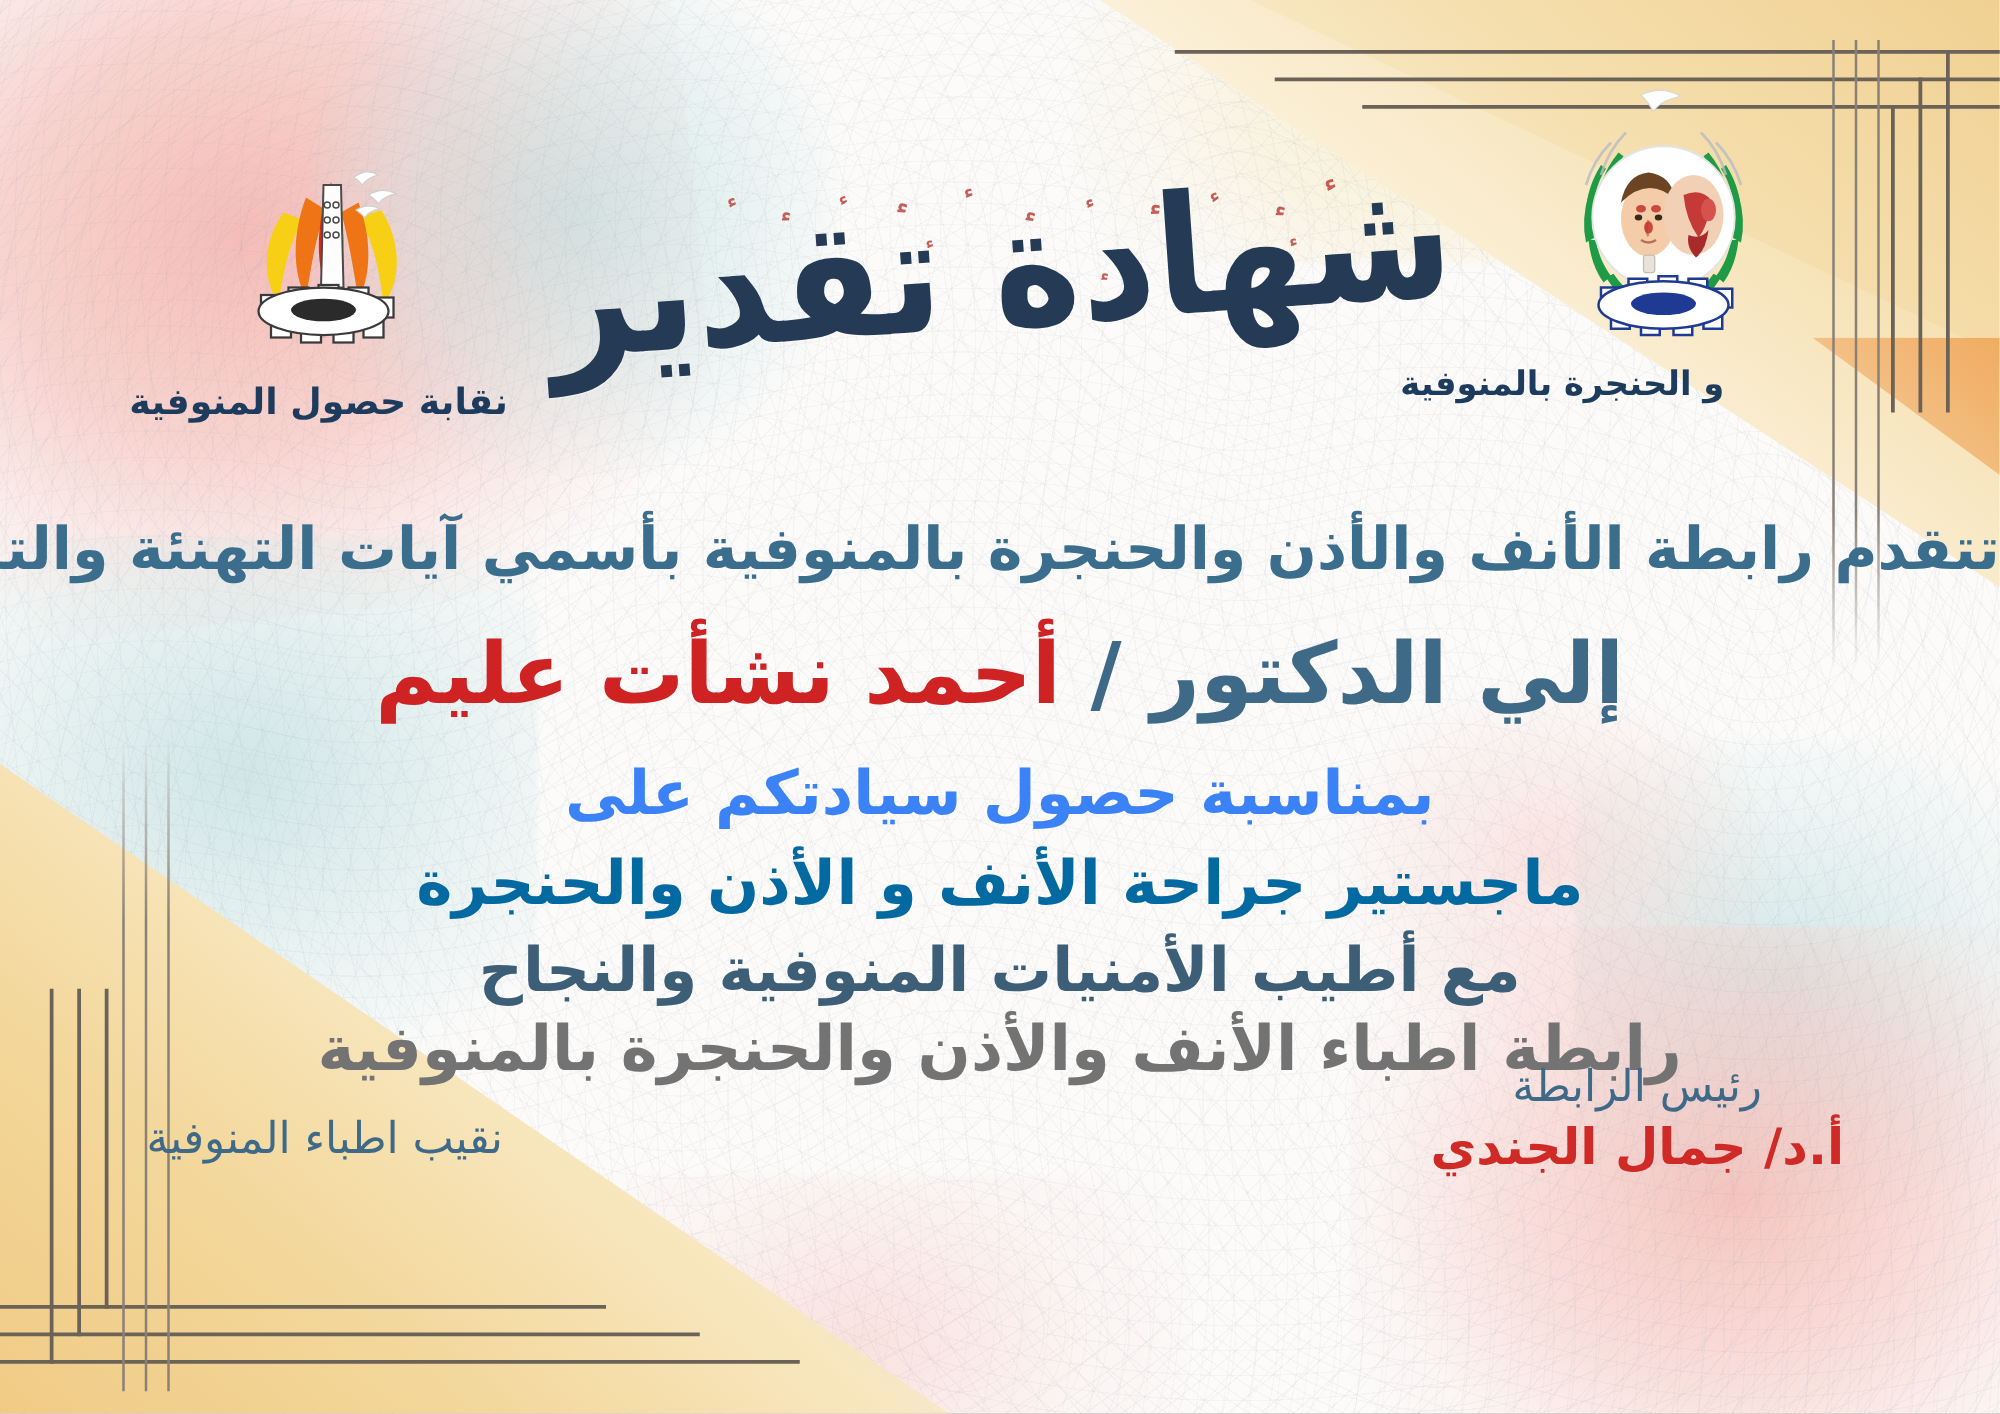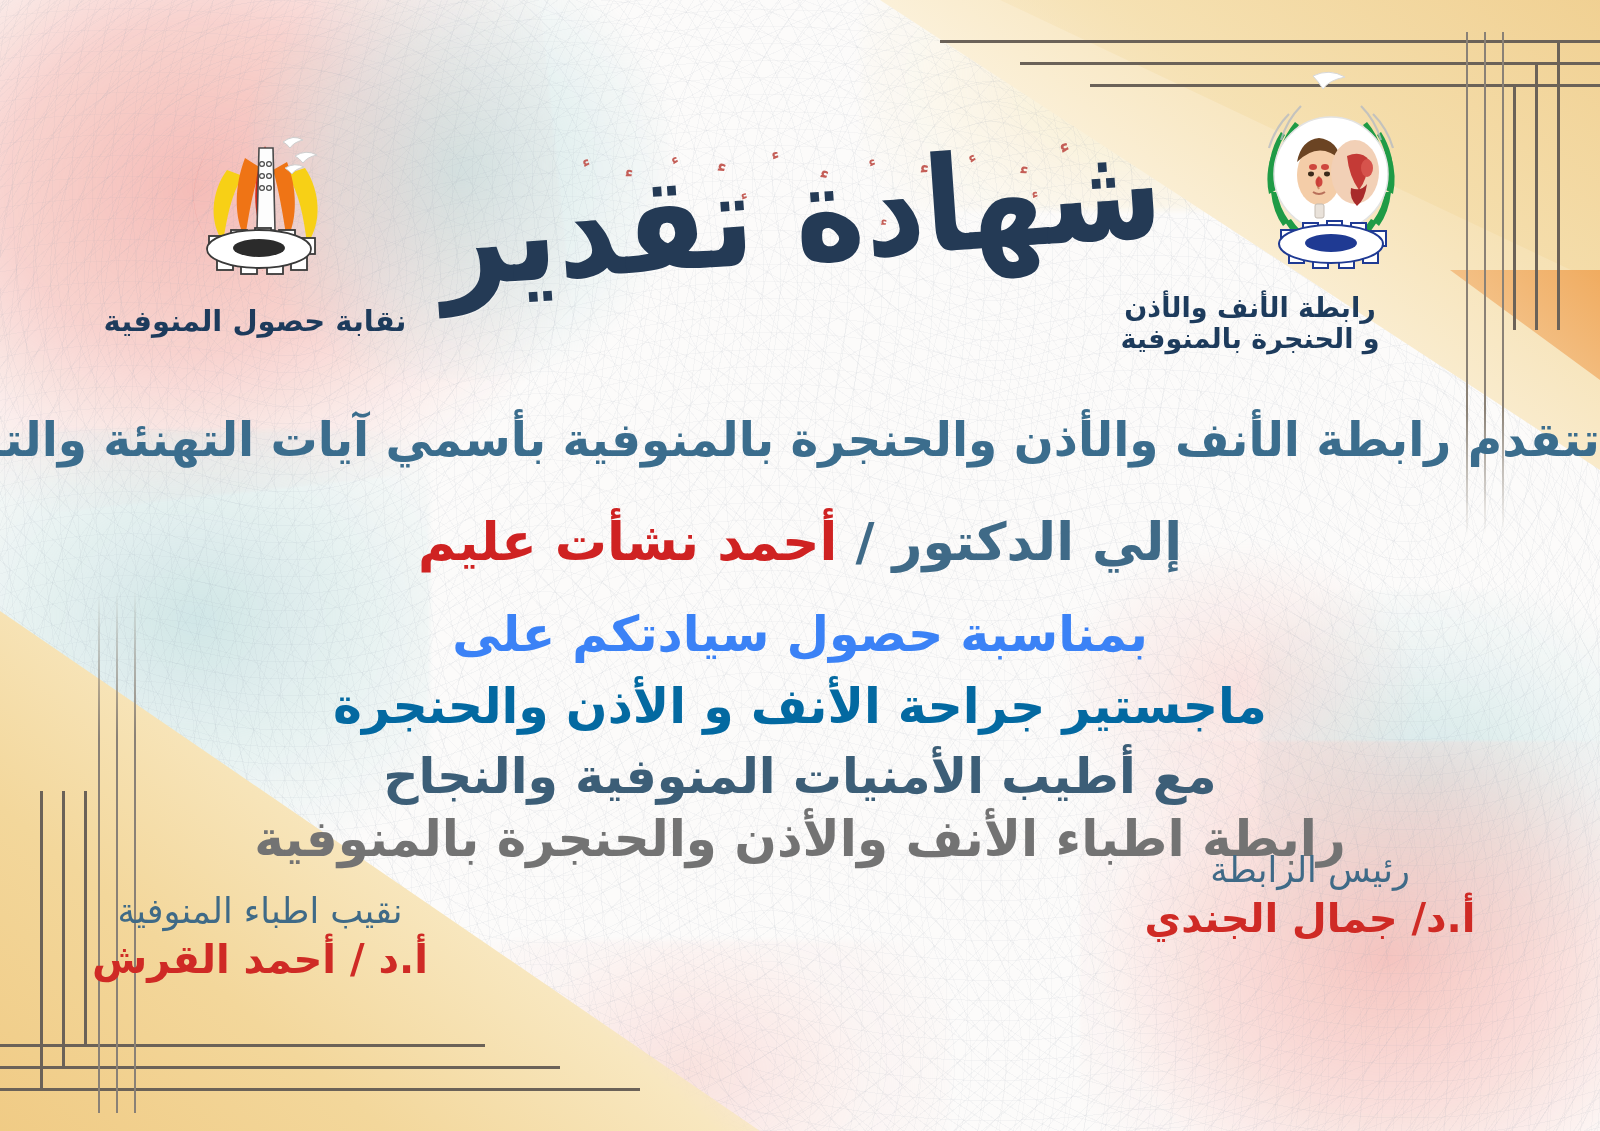--- a/index.html
+++ b/index.html
@@ -151,21 +151,21 @@
     pointer-events:none;
   }
   .fl{position:absolute;color:#c2564f;font-weight:bold;}
 
   
   .body-line{
     position:absolute;width:100%;text-align:center;
     font-weight:bold;color:#3f6a87;white-space:nowrap;
   }
   .l1{top:412px;font-size:47px;color:#3b6d8d;letter-spacing:-1px;}
-  .l2{top:500px;font-size:52px;margin-top:12px;}
+  .l2{top:500px;font-size:68px;}
   .l2 .pref{color:#3f6a87;}
   .l2 .nm{color:#cf2222;}
   .l3{top:606px;font-size:49px;color:#3b82f6;letter-spacing:3px;}
   .l4{top:678px;font-size:49px;color:#0369a1;}
   .l5{top:748px;font-size:49px;color:#3c5e77;}
   .l6{top:810px;font-size:50px;color:#737373;padding-left:44px;}
 
   
   .sig{position:absolute;text-align:center;}
   .sig-role{font-weight:normal;font-size:35px;color:#3f6a87;line-height:1.25;}
@@ -332,21 +332,20 @@
         <rect x="78" y="183" width="15" height="15"></rect>
         <rect x="104" y="183" width="15" height="15"></rect>
         <rect x="128" y="178" width="15" height="15"></rect>
         <ellipse cx="96" cy="174" rx="52" ry="19"></ellipse>
         <ellipse cx="96" cy="173" rx="26" ry="9" fill="#1f3a93" stroke="none"></ellipse>
       </g>
     </svg>
   </div>
 
   <div class="logo-caption cap-right">
-    <div>رابطة الأنف والأذن</div>
     <div>و الحنجرة بالمنوفية</div>
   </div>
 
   <div class="title-wrap">
     <div class="title-flourish">
       <span class="fl" style="right:30px;  top:14px; font-size:38px; transform:rotate(-18deg);">ٔ</span>
       <span class="fl" style="right:70px;  top:4px;  font-size:34px; transform:rotate(14deg);">ٕ</span>
       <span class="fl" style="right:120px; top:26px; font-size:30px; transform:rotate(-24deg);">ٔ</span>
       <span class="fl" style="right:172px; top:2px;  font-size:36px; transform:rotate(8deg);">ٕ</span>
       <span class="fl" style="right:222px; top:30px; font-size:28px; transform:rotate(-14deg);">ٔ</span>
@@ -375,16 +374,15 @@
   <div class="body-line l5">مع أطيب الأمنيات المنوفية والنجاح</div>
   <div class="body-line l6">رابطة اطباء الأنف والأذن والحنجرة بالمنوفية</div>
 
   <div class="sig sig-right">
     <div class="sig-role">رئيس الرابطة</div>
     <div class="sig-name">أ.د/ جمال الجندي</div>
   </div>
 
   <div class="sig sig-left">
     <div class="sig-role">نقيب اطباء المنوفية</div>
-    <div class="sig-name">أ.د / أحمد القرش</div>
   </div>
 
 </div>
 
 </body></html>

